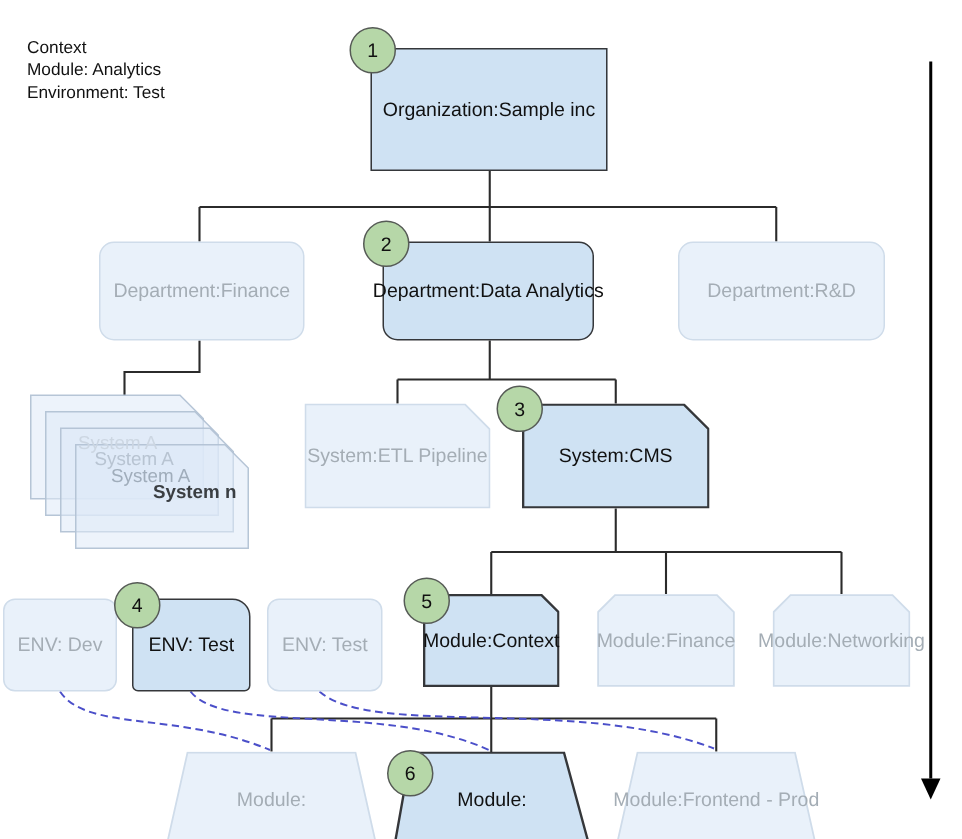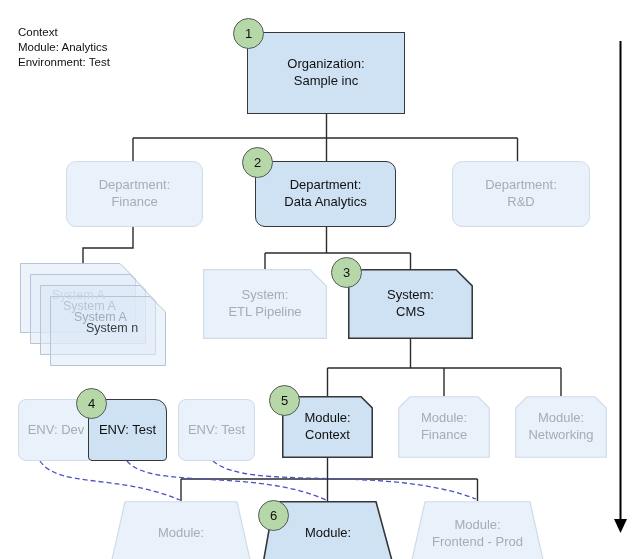--- a/index.html
+++ b/index.html
@@ -19,21 +19,21 @@
 
   .node{position:absolute;z-index:2;}
   .node .shape{position:absolute;left:0;top:0;display:block;}
   .box{box-sizing:border-box;}
   .box-active{background:var(--active-fill);border:1.6px solid var(--active-border);}
   .box-faded{background:var(--faded-fill);border:1.2px solid var(--faded-border);}
   .shape-active{fill:var(--active-fill);stroke:var(--active-border);stroke-width:1.6;}
   .shape-faded{fill:var(--faded-fill);stroke:var(--faded-border);stroke-width:1.2;}
   .shape-stackcard{fill:rgba(223,234,247,0.55);stroke:rgba(178,194,212,0.95);stroke-width:1;}
 
-  .label{position:absolute;left:0;top:0;right:0;bottom:0;display:flex;flex-direction:column;
+  .label{position:absolute;left:0;top:0;right:0;bottom:0;display:flex;flex-direction:row;
          align-items:center;justify-content:center;text-align:center;font-size:13px;line-height:1.28;border-radius:17px;}
   .label span{display:block;white-space:nowrap;}
   .label-active{color:#111;}
   .label-faded{color:var(--faded-text);}
 
   .badge{position:absolute;width:31px;height:31px;border-radius:50%;z-index:3;
          background:var(--badge-fill);border:1.5px solid var(--badge-border);box-sizing:border-box;
          display:flex;align-items:center;justify-content:center;font-size:13px;color:#111;}
 
   #context-block{position:absolute;left:18px;top:9px;z-index:2;font-size:11.5px;line-height:1.32;color:#111;}
@@ -107,21 +107,21 @@
   <div class="node" style="left:20px;top:245px;width:150px;height:107px;">
     <svg class="shape" width="150" height="107">
       <path class="shape-stackcard" d="M0.5,2.5 H100 L115.5,18 V71.5 H0.5 Z"></path>
       <path class="shape-stackcard" d="M10.5,13.5 H110 L125.5,29 V82.5 H10.5 Z"></path>
       <path class="shape-stackcard" d="M20.5,24.5 H120 L135.5,40 V93.5 H20.5 Z"></path>
       <path class="shape-stackcard" d="M30.5,35.5 H130 L145.5,51 V104.5 H30.5 Z"></path>
     </svg>
     <span class="stack-line stack-line-0" style="left:32px;top:27px;">System A</span>
     <span class="stack-line stack-line-1" style="left:43px;top:38px;">System A</span>
     <span class="stack-line stack-line-2" style="left:54px;top:49px;">System A</span>
-    <span class="stack-line stack-line-3" style="left:66px;top:60px;">System n</span>
+    <span class="stack-line stack-line-3" style="left:82px;top:60px;font-weight:bold;">System n</span>
   </div>
 
   <div class="node" style="left:203px;top:253px;width:124px;height:70px;">
     <svg class="shape" width="124" height="70">
       <path class="shape-faded" d="M0.6,0.6 H107 L123.4,17 V69.4 H0.6 Z"></path>
     </svg>
     <div class="label label-faded">
       <span>System:</span>
       <span>ETL Pipeline</span>
     </div>
@@ -130,21 +130,21 @@
   <div class="node" style="left:348px;top:253px;width:125px;height:70px;">
     <svg class="shape" width="125" height="70">
       <path class="shape-active" d="M0.75,0.75 H108 L124.25,17 V69.25 H0.75 Z"></path>
     </svg>
     <div class="label label-active">
       <span>System:</span>
       <span>CMS</span>
     </div>
   </div>
 
-  <div class="node box box-faded" style="left:18px;top:383px;width:76px;height:62px;border-radius:8px;text-decoration:underline;">
+  <div class="node box box-faded" style="left:2px;top:383px;width:76px;height:62px;border-radius:8px;text-decoration:underline;">
     <div class="label label-faded">
       <span>ENV: Dev</span>
     </div>
   </div>
 
   <div class="node box box-active" style="left:88px;top:383px;width:79px;height:62px;border-radius:4px 12px 4px 4px;text-decoration:underline;">
     <div class="label label-active">
       <span>ENV: Test</span>
     </div>
   </div>

